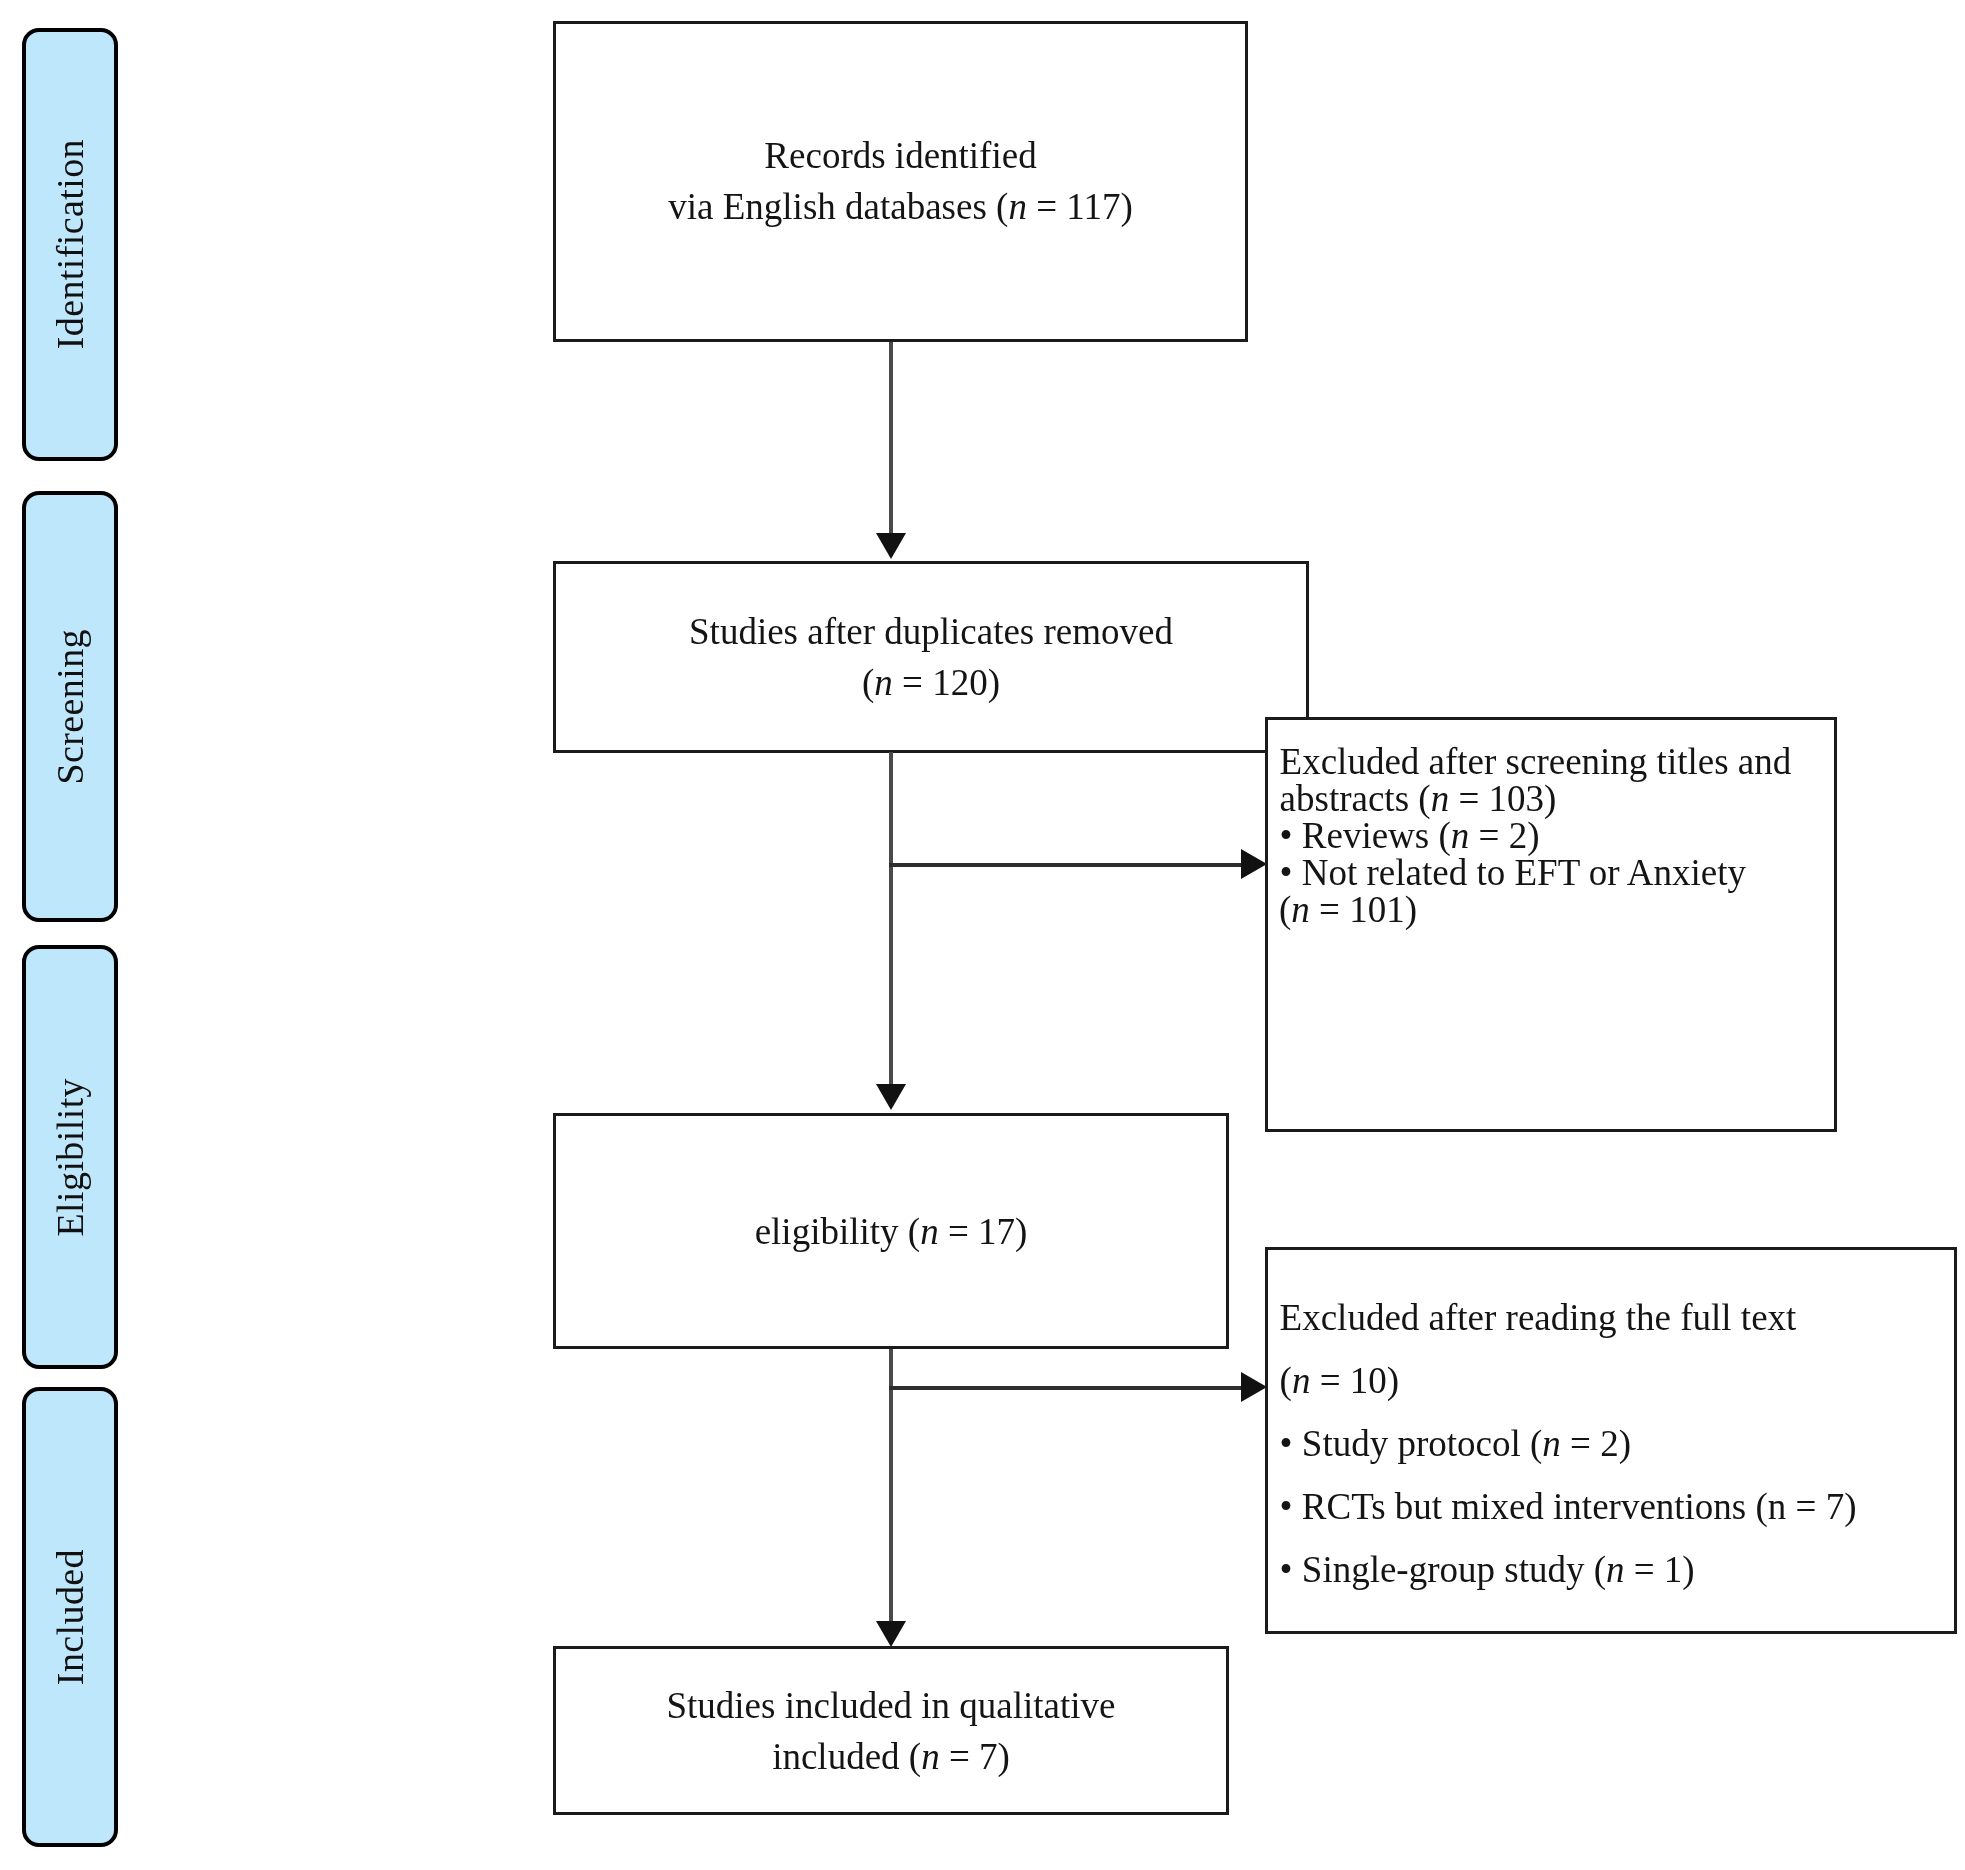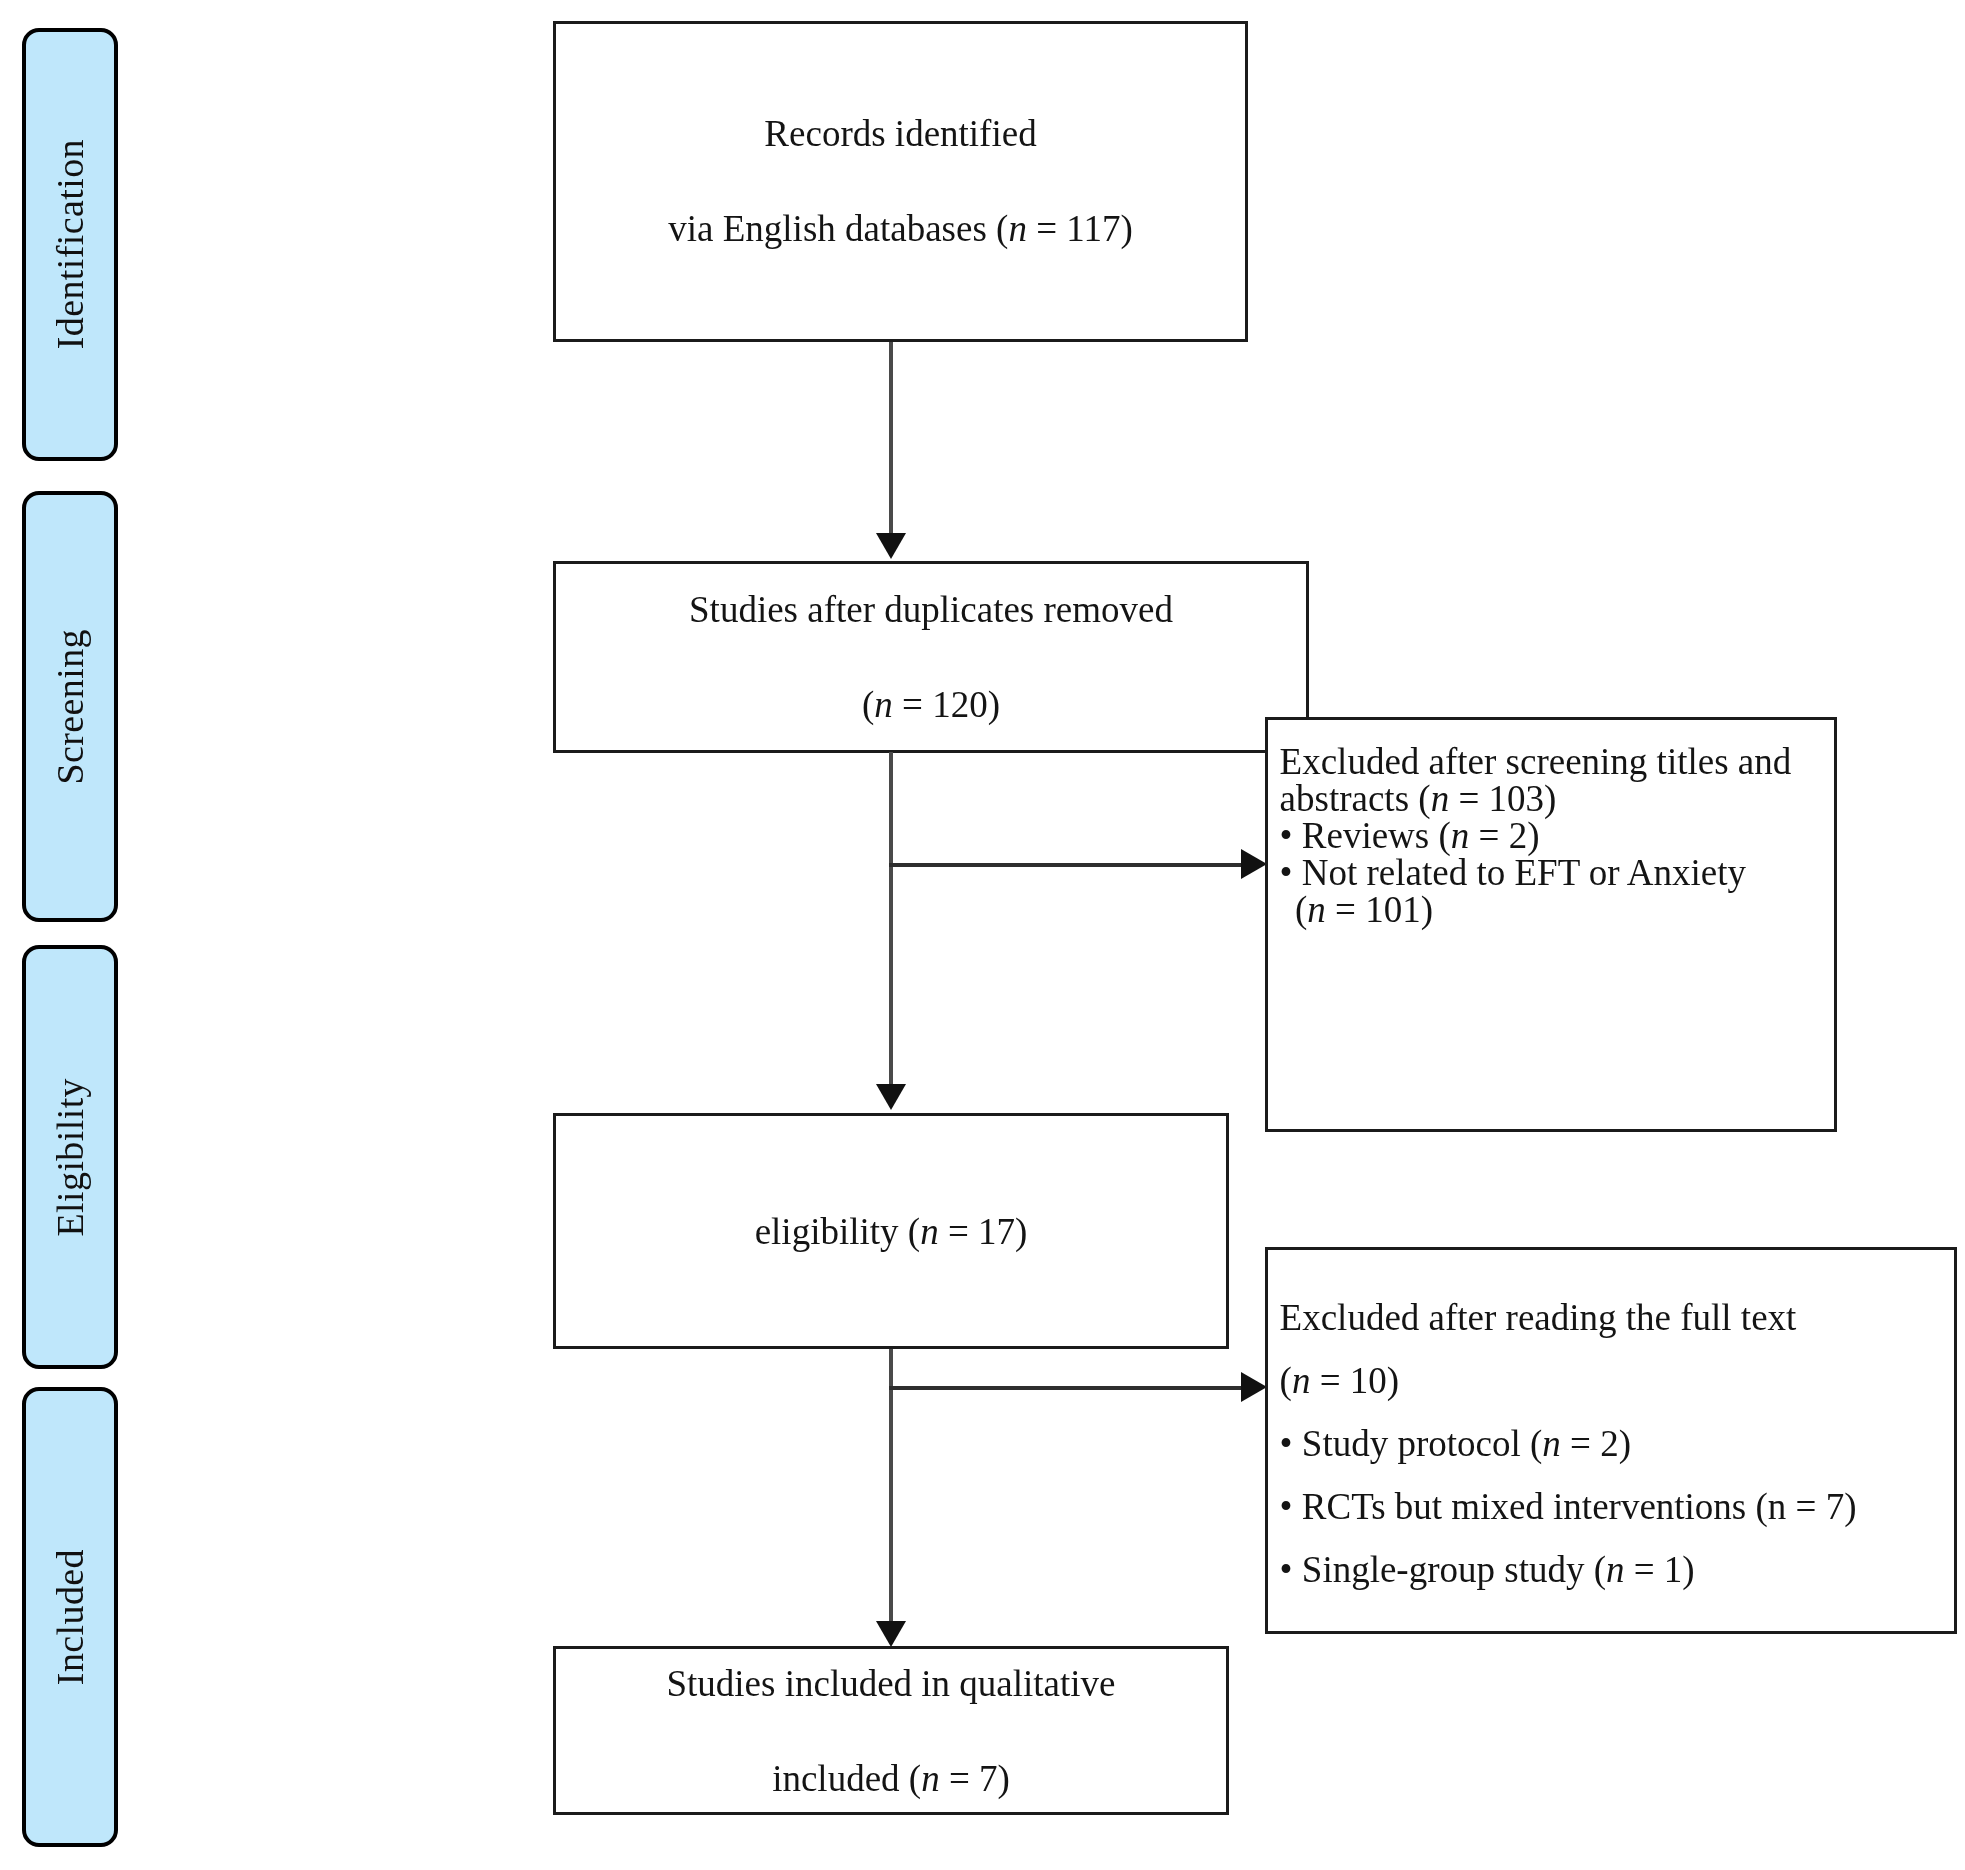--- a/index.html
+++ b/index.html
@@ -51,30 +51,30 @@
   .node.left-align {
     align-items: flex-start;
     justify-content: flex-start;
   }
   .node .line {
     font-size: 37px;
     line-height: 1.0;
     color: #141414;
     white-space: nowrap;
     text-align: center;
-    margin: 29px 0;
+    margin: 7px 0;
   }
   .node.left-align .line {
     text-align: left;
     margin: 0;
     padding: 0 11.6px;
     white-space: nowrap;
   }
   .node.left-align .pad-top { height: 23px; }
-  .node .line.indent { padding-left: 27px; }
+  .node .line.indent { padding-left: 11px; }
   .ital { font-style: italic; }
 
   
   .v-line {
     position: absolute;
     width: 3.6px;
     background: #4a4a4a;
   }
   .h-line {
     position: absolute;

